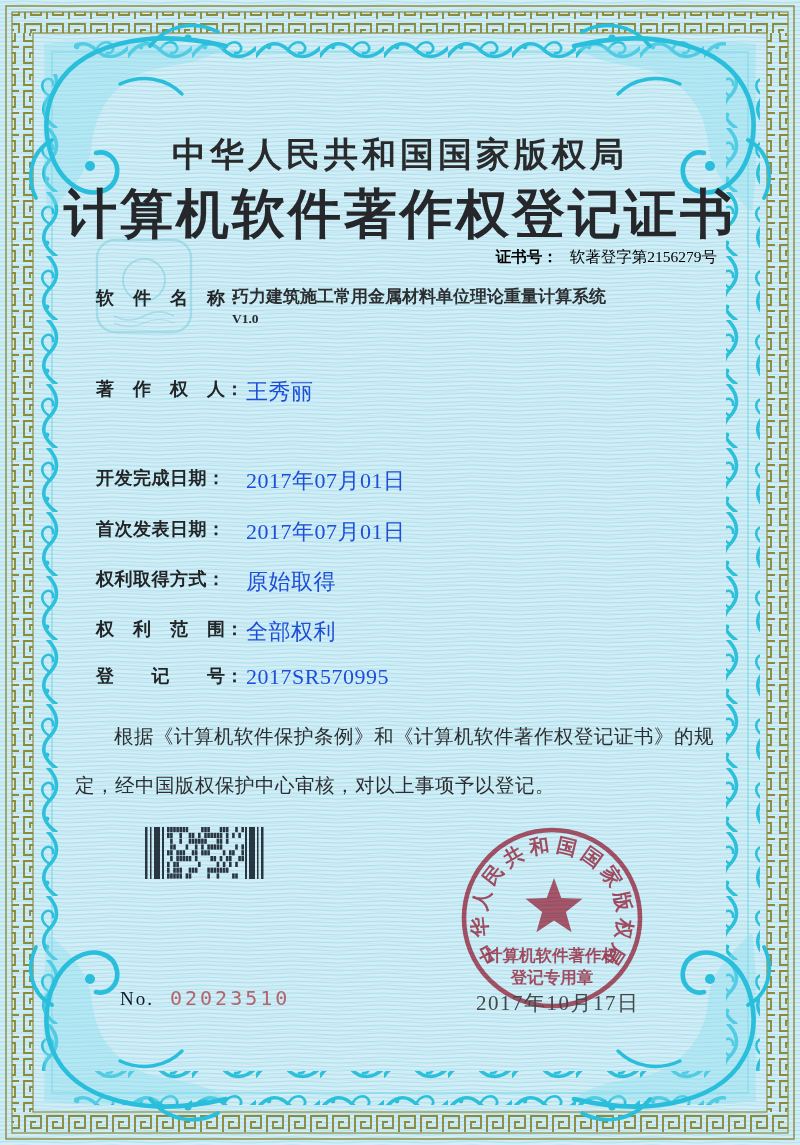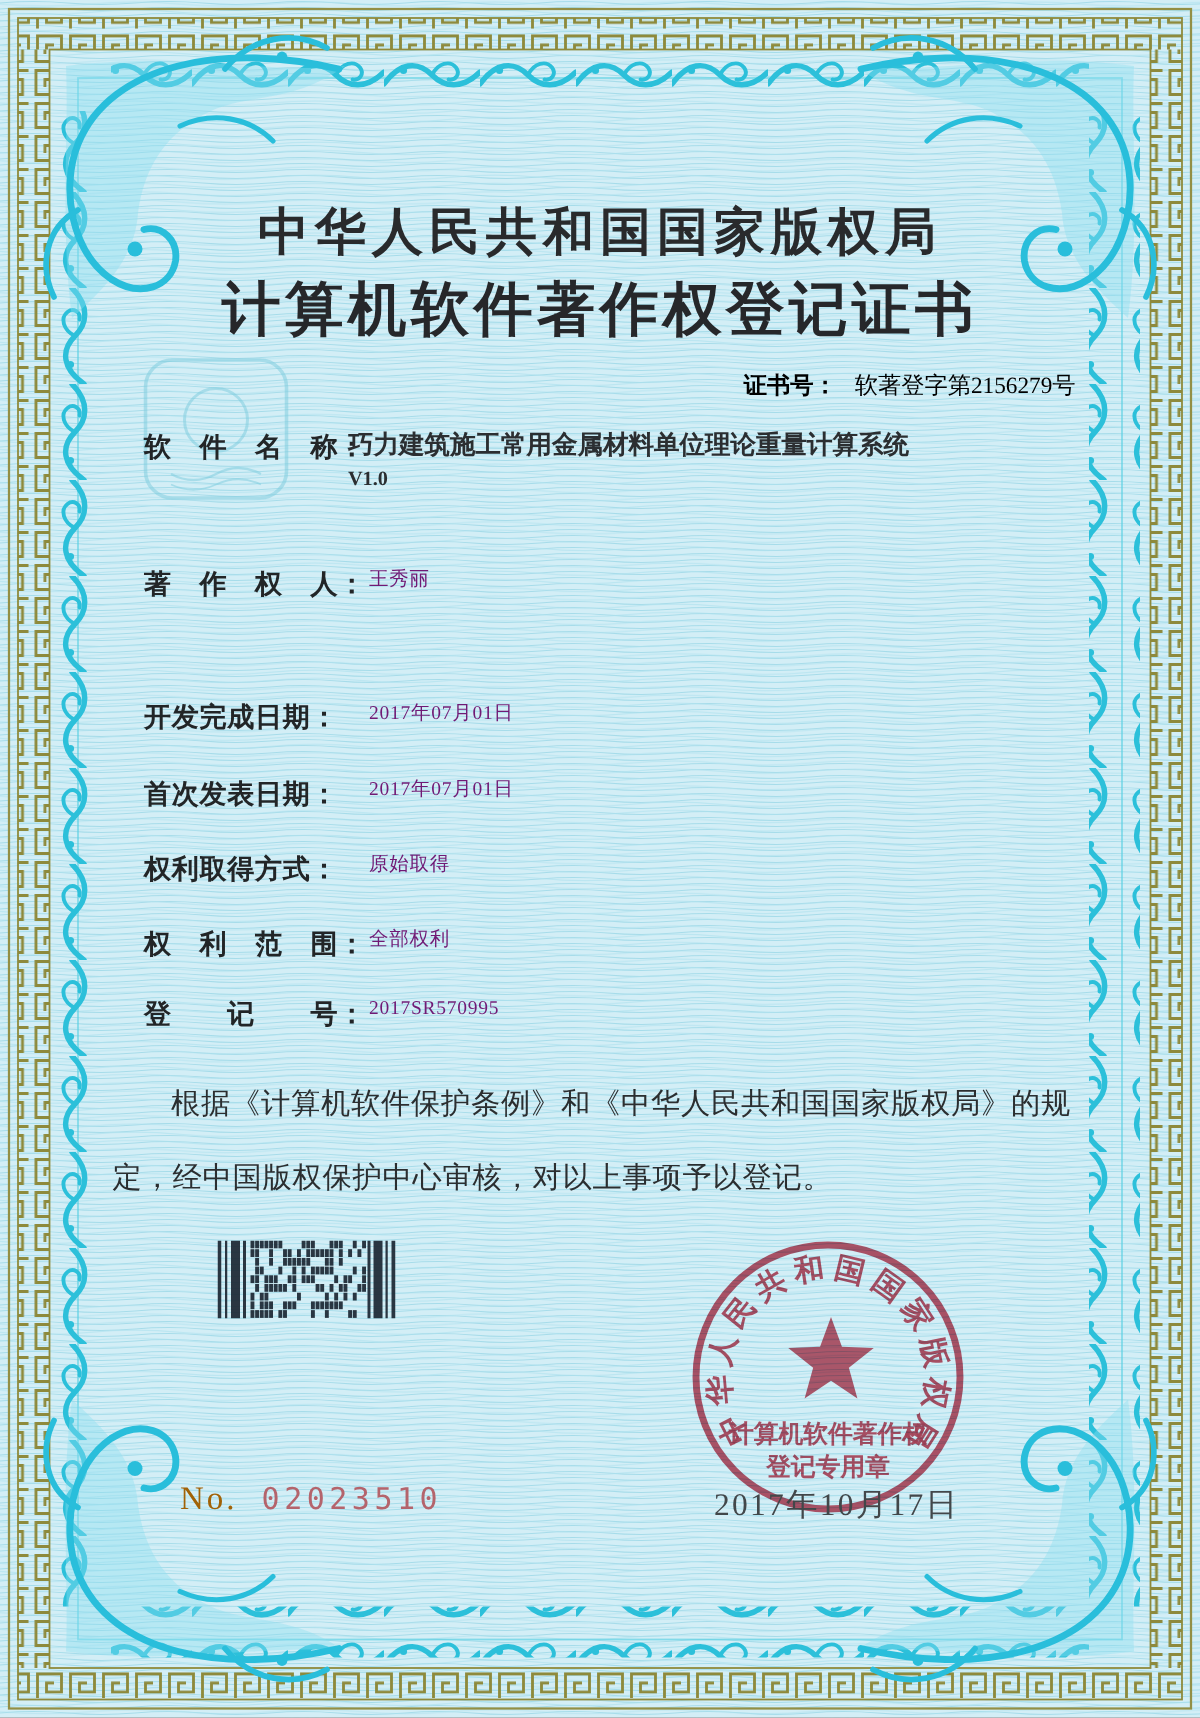--- a/index.html
+++ b/index.html
@@ -9,50 +9,50 @@
     font-family:"Liberation Serif","DejaVu Serif",serif;
     color:#26282a;
   }
   .layer{position:absolute;left:0;top:0;width:800px;height:1145px;}
   .authority{
     position:absolute;top:132px;left:0;width:800px;text-align:center;
     font-size:34px;font-weight:bold;letter-spacing:4px;color:#292a2c;
   }
   .cert-title{
     position:absolute;top:179px;left:0;width:800px;text-align:center;
-    font-size:39px;font-weight:bold;letter-spacing:3px;color:#26272a;
+    font-size:53px;font-weight:bold;letter-spacing:3px;color:#26272a;
   }
   .certno{
     position:absolute;top:247px;right:83px;
     font-size:15.5px;color:#000000;display:flex;gap:12px;
   }
   .certno .lbl{font-weight:bold;}
   .row{position:absolute;left:96px;display:flex;align-items:flex-start;}
   .row .lbl{
     flex:none;width:150px;font-size:18px;font-weight:bold;
     letter-spacing:.5px;color:#222527;white-space:pre;
   }
-  .row .val{font-size:13px;color:#701a75;letter-spacing:.5px;}
+  .row .val{font-size:22px;color:#1d4ed8;letter-spacing:.5px;}
   .name-lines{margin-left:-14px;}
   .name-lines div{font-size:17px;font-weight:600;line-height:21.5px;color:#2b2e31;}
   .name-lines .v-line{font-size:13.5px;}
   .statement{
     position:absolute;left:75px;top:712px;width:664px;
     font-size:19.5px;line-height:49px;letter-spacing:.5px;
     text-indent:39px;color:#2b2e30;margin:0;
   }
   .barcode{position:absolute;left:145px;top:827px;width:120px;height:52px;opacity:.92;}
   .watermark{position:absolute;left:92px;top:236px;width:104px;height:100px;opacity:.5;}
   .seal{position:absolute;left:457px;top:823px;width:190px;height:190px;opacity:.95;mix-blend-mode:multiply;}
   .seal-date{
     position:absolute;left:476px;top:989px;font-size:21px;
     color:#42474a;letter-spacing:1.5px;
   }
   .serial{position:absolute;left:120px;top:986px;display:flex;align-items:baseline;}
-  .serial .no{font-size:22px;color:#a16207;letter-spacing:2px;}
+  .serial .no{font-size:19px;color:#0f172a;letter-spacing:2px;}
   .serial .num{
     margin-left:16px;font-family:"DejaVu Sans Mono",monospace;
     font-size:20px;color:#b4646c;letter-spacing:3px;
   }
 </style>
 </head>
 <body>
 
 <div class="page">
 
@@ -167,21 +167,21 @@
   <div class="row" style="top:567px">
     <span class="lbl">权利取得方式：</span>
     <span class="val">原始取得</span>
   </div>
 
   <div class="row" style="top:664px">
     <span class="lbl">登　　记　　号：</span>
     <span class="val">2017SR570995</span>
   </div>
 
-  <p class="statement">根据《计算机软件保护条例》和《中华人民共和国国家版权局》的规定，经中国版权保护中心审核，对以上事项予以登记。</p>
+  <p class="statement">根据《计算机软件保护条例》和《计算机软件著作权登记证书》的规定，经中国版权保护中心审核，对以上事项予以登记。</p>
 
   <svg id="barcode-svg" class="barcode" viewBox="0 0 120 52" preserveAspectRatio="none">
       <rect x="0" y="0" width="2.5" height="52" fill="#1c2733"></rect>
       <rect x="5" y="0" width="1.5" height="52" fill="#1c2733"></rect>
       <rect x="9" y="0" width="6" height="52" fill="#1c2733"></rect>
       <rect x="17" y="0" width="2" height="52" fill="#1c2733"></rect>
       <rect x="100" y="0" width="2" height="52" fill="#1c2733"></rect>
       <rect x="104" y="0" width="6" height="52" fill="#1c2733"></rect>
       <rect x="112" y="0" width="1.5" height="52" fill="#1c2733"></rect>
       <rect x="116" y="0" width="2.5" height="52" fill="#1c2733"></rect>

